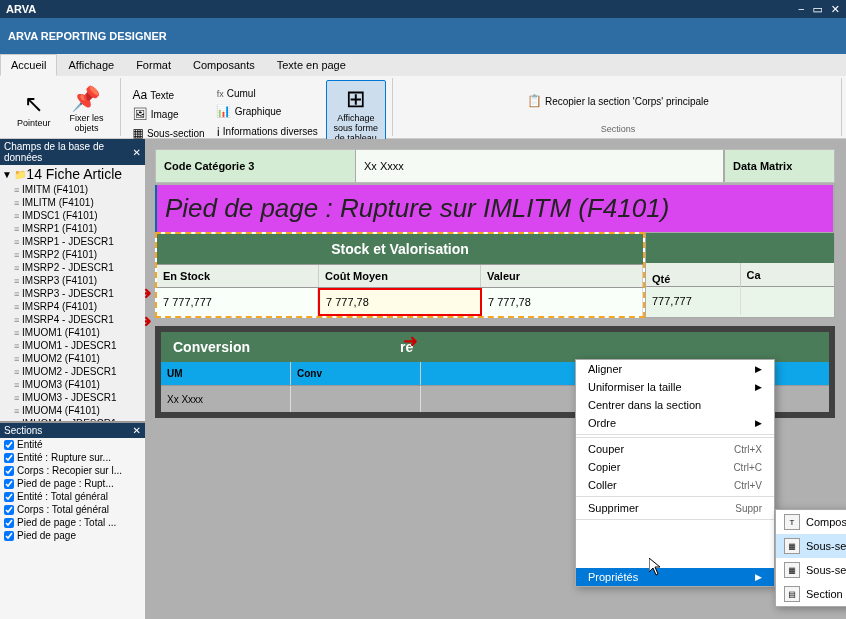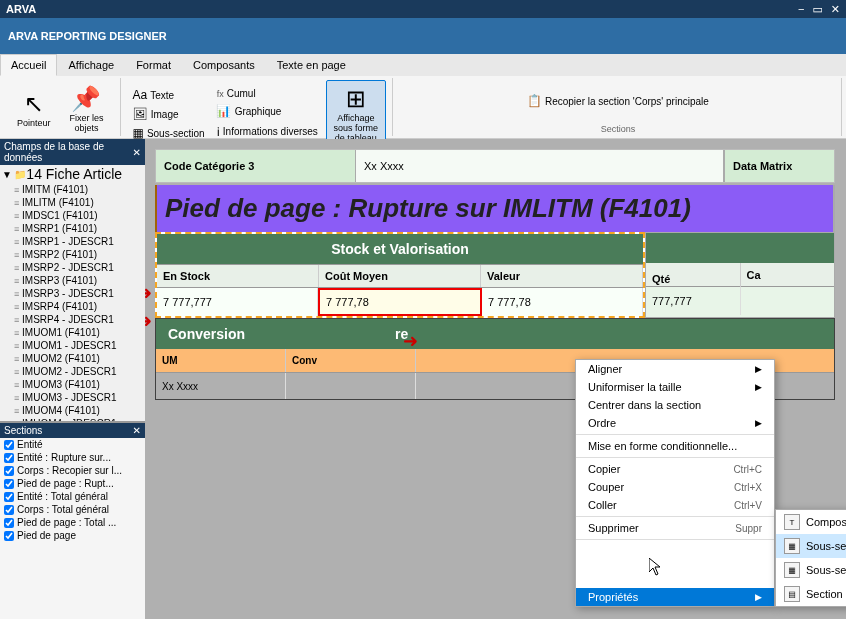--- a/index.html
+++ b/index.html
@@ -342,21 +342,21 @@
           <span>Code Catégorie 3</span>
         </div>
         <div style="flex:1; background:#f5faf5; border-right:1px solid #aaa; display:flex; align-items:center; padding:0 8px; font-size:11px;">
           <span>Xx Xxxx</span>
         </div>
         <div style="width:110px; background:#d4ecd4; display:flex; align-items:center; padding:0 8px; font-size:11px; font-weight:bold; border-left:1px solid #aaa;">
           <span>Data Matrix</span>
         </div>
       </div>
 
-      <div style="background: #8b5cf6; width:680px; padding:4px 0; border-left:2px solid #a16207; border-right:2px solid #aaa;font-weight:bold;">
+      <div style="background: #d946ef; width:680px; padding:4px 0; border-left:2px solid #0369a1; border-right:2px solid #aaa;">
         <div style="font-size:26px; font-style:italic; color:#222; padding:4px 8px;">
           <span>Pied de page : Rupture sur IMLITM (F4101)</span>
         </div>
       </div>
 
       <div style="position:relative; width:680px;">
 
         <div style="position:absolute; left:-18px; top:50px; color:#cc0000; font-size:18px; z-index:10;">➜</div>
         <div style="position:absolute; left:-18px; top:78px; color:#cc0000; font-size:18px; z-index:10;">➜</div>
         <div style="position:absolute; left:248px; top:98px; color:#cc0000; font-size:18px; z-index:10;">➜</div>
@@ -399,26 +399,26 @@
                 <span>Ca</span>
               </div>
           </div>
           <div style="display:flex; height:28px;">
             <div style="flex:1; border-right:1px solid #ddd; padding:0 6px; display:flex; align-items:center; font-size:11px;">777,777</div>
             <div style="flex:1; padding:0 6px; display:flex; align-items:center; font-size:11px;"></div>
           </div>
         </div>
       </div>
 
-      <div style="width:680px; border:1px solid #404040; margin-top:0;">
+      <div style="width:680px; border:6px solid #404040; margin-top:8px;">
         <div style="background:#4a7c59; height:30px; display:flex; align-items:center; padding:0 12px;">
           <span style="color:white; font-size:14px; font-weight:bold;">Conversion</span>
           <span style="color:white; font-size:14px; font-weight:bold; margin-left:150px;">re</span>
         </div>
-        <div style="display:flex; height:24px; background:#fdba74; border-bottom:1px solid #999;">
+        <div style="display:flex; height:24px; background:#0ea5e9; border-bottom:1px solid #999;">
           <div style="width:130px; border-right:1px solid #ccc; padding:0 6px; display:flex; align-items:center; font-size:10px; font-weight:bold;">
               <span>UM</span>
             </div>
           <div style="width:130px; border-right:1px solid #ccc; padding:0 6px; display:flex; align-items:center; font-size:10px; font-weight:bold;">
               <span>Conv</span>
             </div>
           <div style="flex:1; padding:0 6px; display:flex; align-items:center; font-size:10px; font-weight:bold;"></div>
         </div>
         <div style="display:flex; height:26px;">
           <div style="width:130px; border-right:1px solid #ddd; padding:0 6px; display:flex; align-items:center; font-size:10px;">
@@ -440,31 +440,28 @@
           <span class="ctx-arrow">▶</span>
       </div>
       <div class="ctx-item">
         <span>Centrer dans la section</span>
       </div>
       <div class="ctx-item">
         <span>Ordre</span>
           <span class="ctx-arrow">▶</span>
       </div>
       <div class="ctx-separator"></div>
-      <div class="ctx-item">
-        <span>Mise en forme conditionnelle...</span>
-      </div>
       <div class="ctx-separator"></div>
+      <div class="ctx-item">
+        <span>Couper</span>
+          <span class="ctx-shortcut">Ctrl+X</span>
+      </div>
       <div class="ctx-item">
         <span>Copier</span>
           <span class="ctx-shortcut">Ctrl+C</span>
-      </div>
-      <div class="ctx-item">
-        <span>Couper</span>
-          <span class="ctx-shortcut">Ctrl+X</span>
       </div>
       <div class="ctx-item">
         <span>Coller</span>
           <span class="ctx-shortcut">Ctrl+V</span>
       </div>
       <div class="ctx-separator"></div>
       <div class="ctx-item">
         <span>Supprimer</span>
           <span class="ctx-shortcut">Suppr</span>
       </div>

